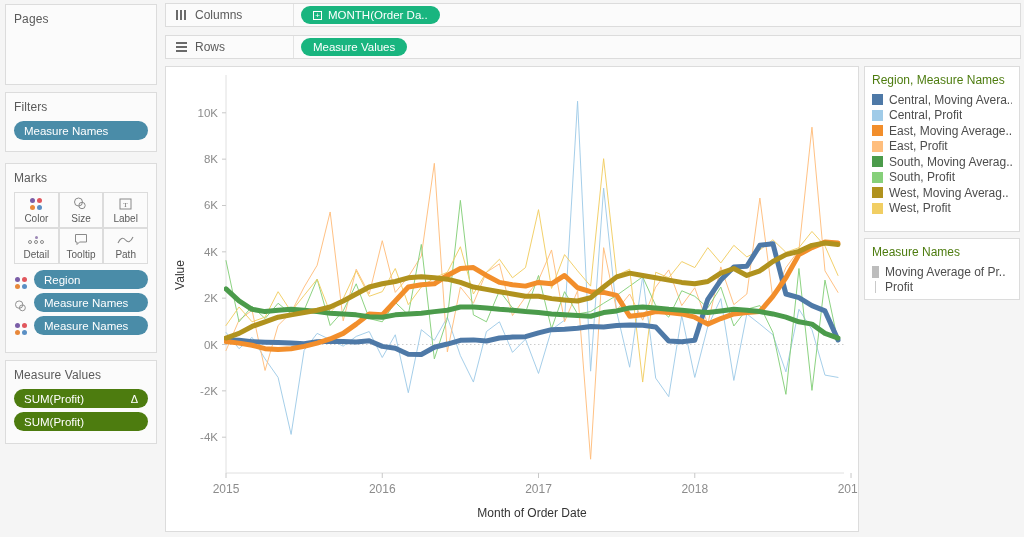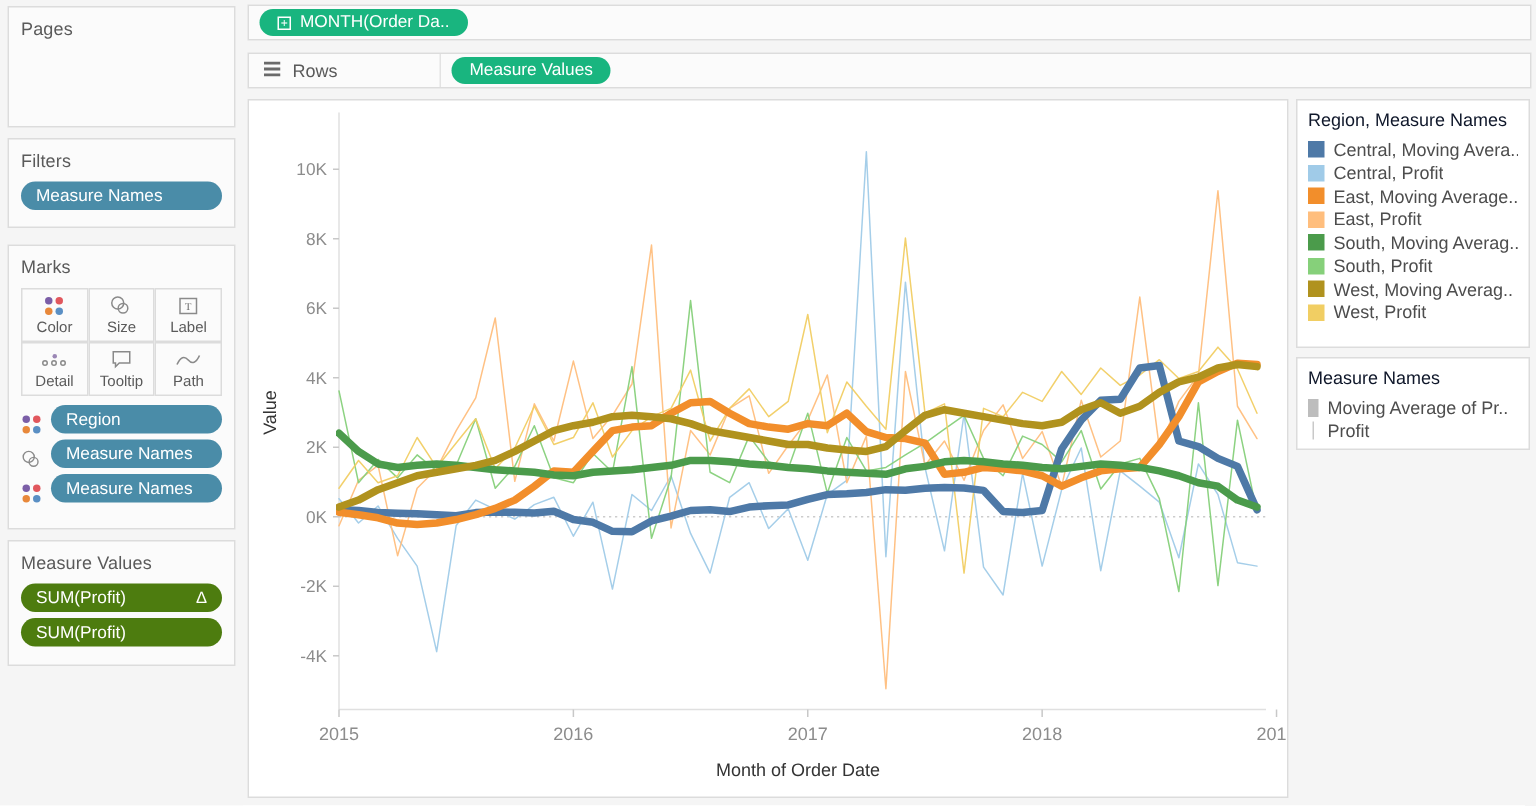--- a/index.html
+++ b/index.html
@@ -158,21 +158,21 @@
   
   .legend-card {
     position: absolute;
     background: #ffffff;
     border: 1px solid #dcdcdc;
     padding: 6px 7px 7px 7px;
   }
   #legend-region { left: 864px; top: 66px; width: 156px; height: 166px; }
   #legend-measure { left: 864px; top: 238px; width: 156px; height: 62px; }
   .legend-title {
-    font-size: 12px; color: #0f172a;
+    font-size: 12px; color: #4d7c0f;
     margin-bottom: 5px;
   }
   .legend-row {
     display: flex; align-items: center;
     gap: 6px; height: 15.5px;
   }
   .legend-sw {
     width: 11px; height: 11px; flex: 0 0 11px;
     display: block;
   }
@@ -315,20 +315,30 @@
         <span style="font-size:11px">Δ</span>
       </div>
       <div class="pill pill-green pill-w-full">
         <span>SUM(Profit)</span>
         <span></span>
       </div>
     </div>
   </div>
 
   <div class="shelf-bar" id="shelf-columns">
+    <div class="shelf-lbl-box">
+      <span>
+        <svg width="11" height="10" viewBox="0 0 11 10">
+            <rect x="0" y="0" width="2" height="10" fill="#6a6a6a"></rect>
+            <rect x="4" y="0" width="2" height="10" fill="#6a6a6a"></rect>
+            <rect x="8" y="0" width="2" height="10" fill="#6a6a6a"></rect>
+          </svg>
+      </span>
+      <span class="shelf-lbl">Columns</span>
+    </div>
     <div class="shelf-content">
       <span class="pill-shelf">
         <span class="pill-plus">+</span>
         <span>MONTH(Order Da..</span>
       </span>
     </div>
   </div>
 
   <div class="shelf-bar" id="shelf-rows">
     <div class="shelf-lbl-box">

